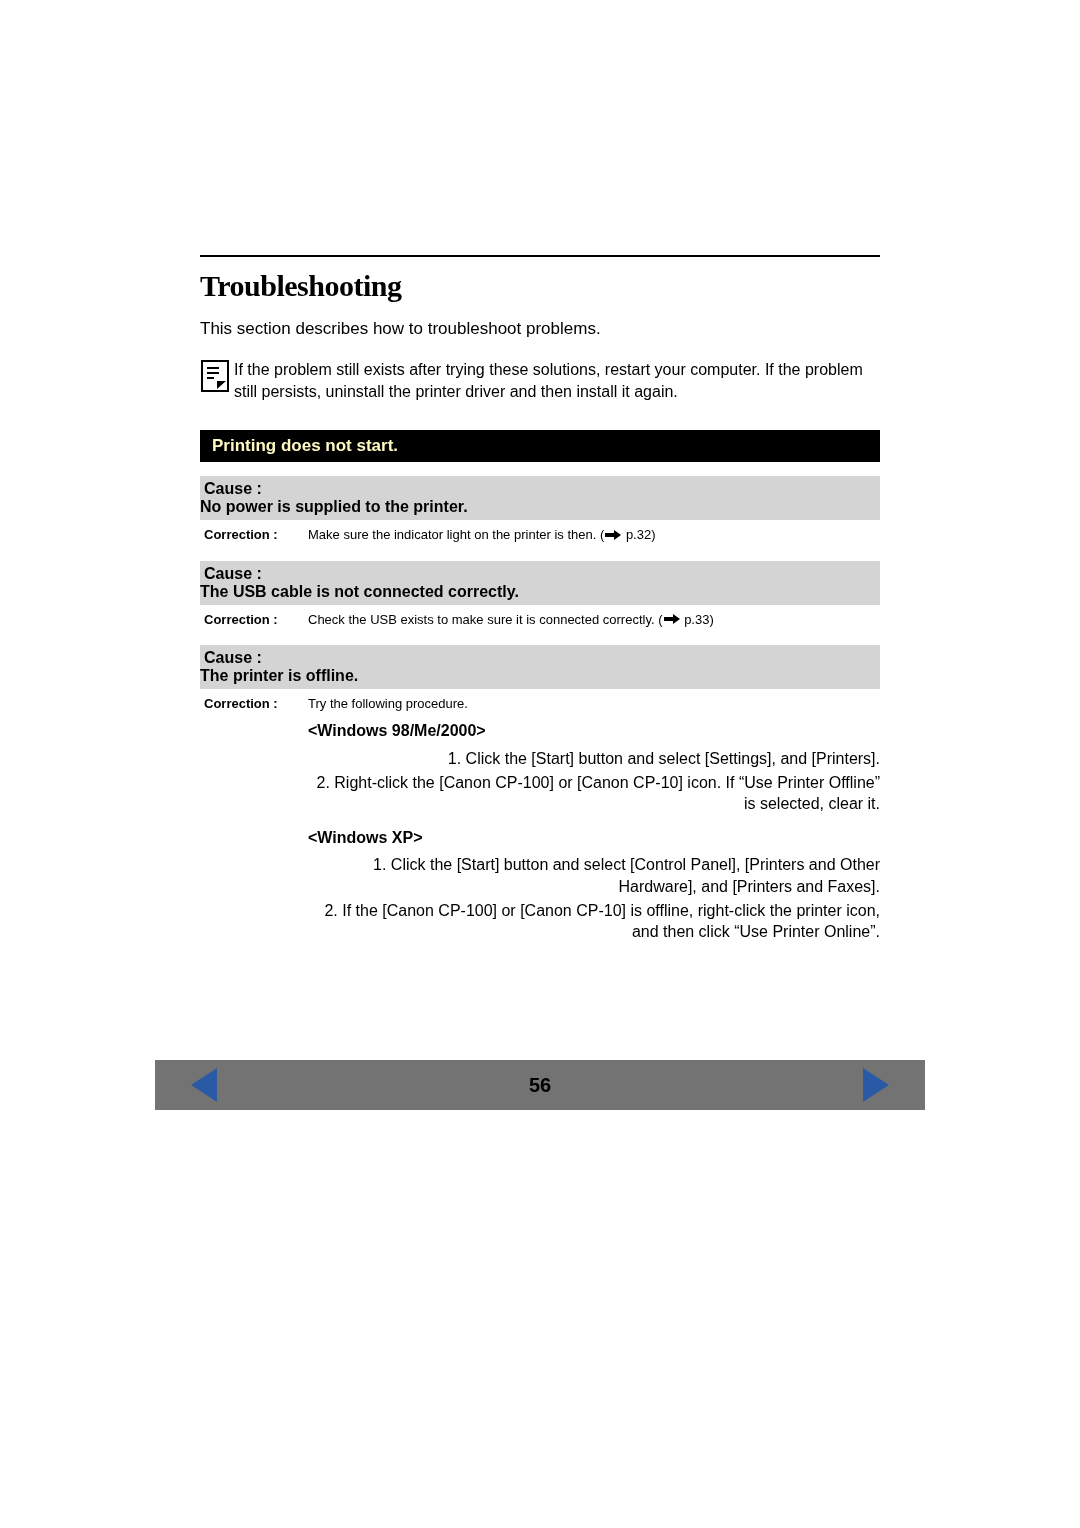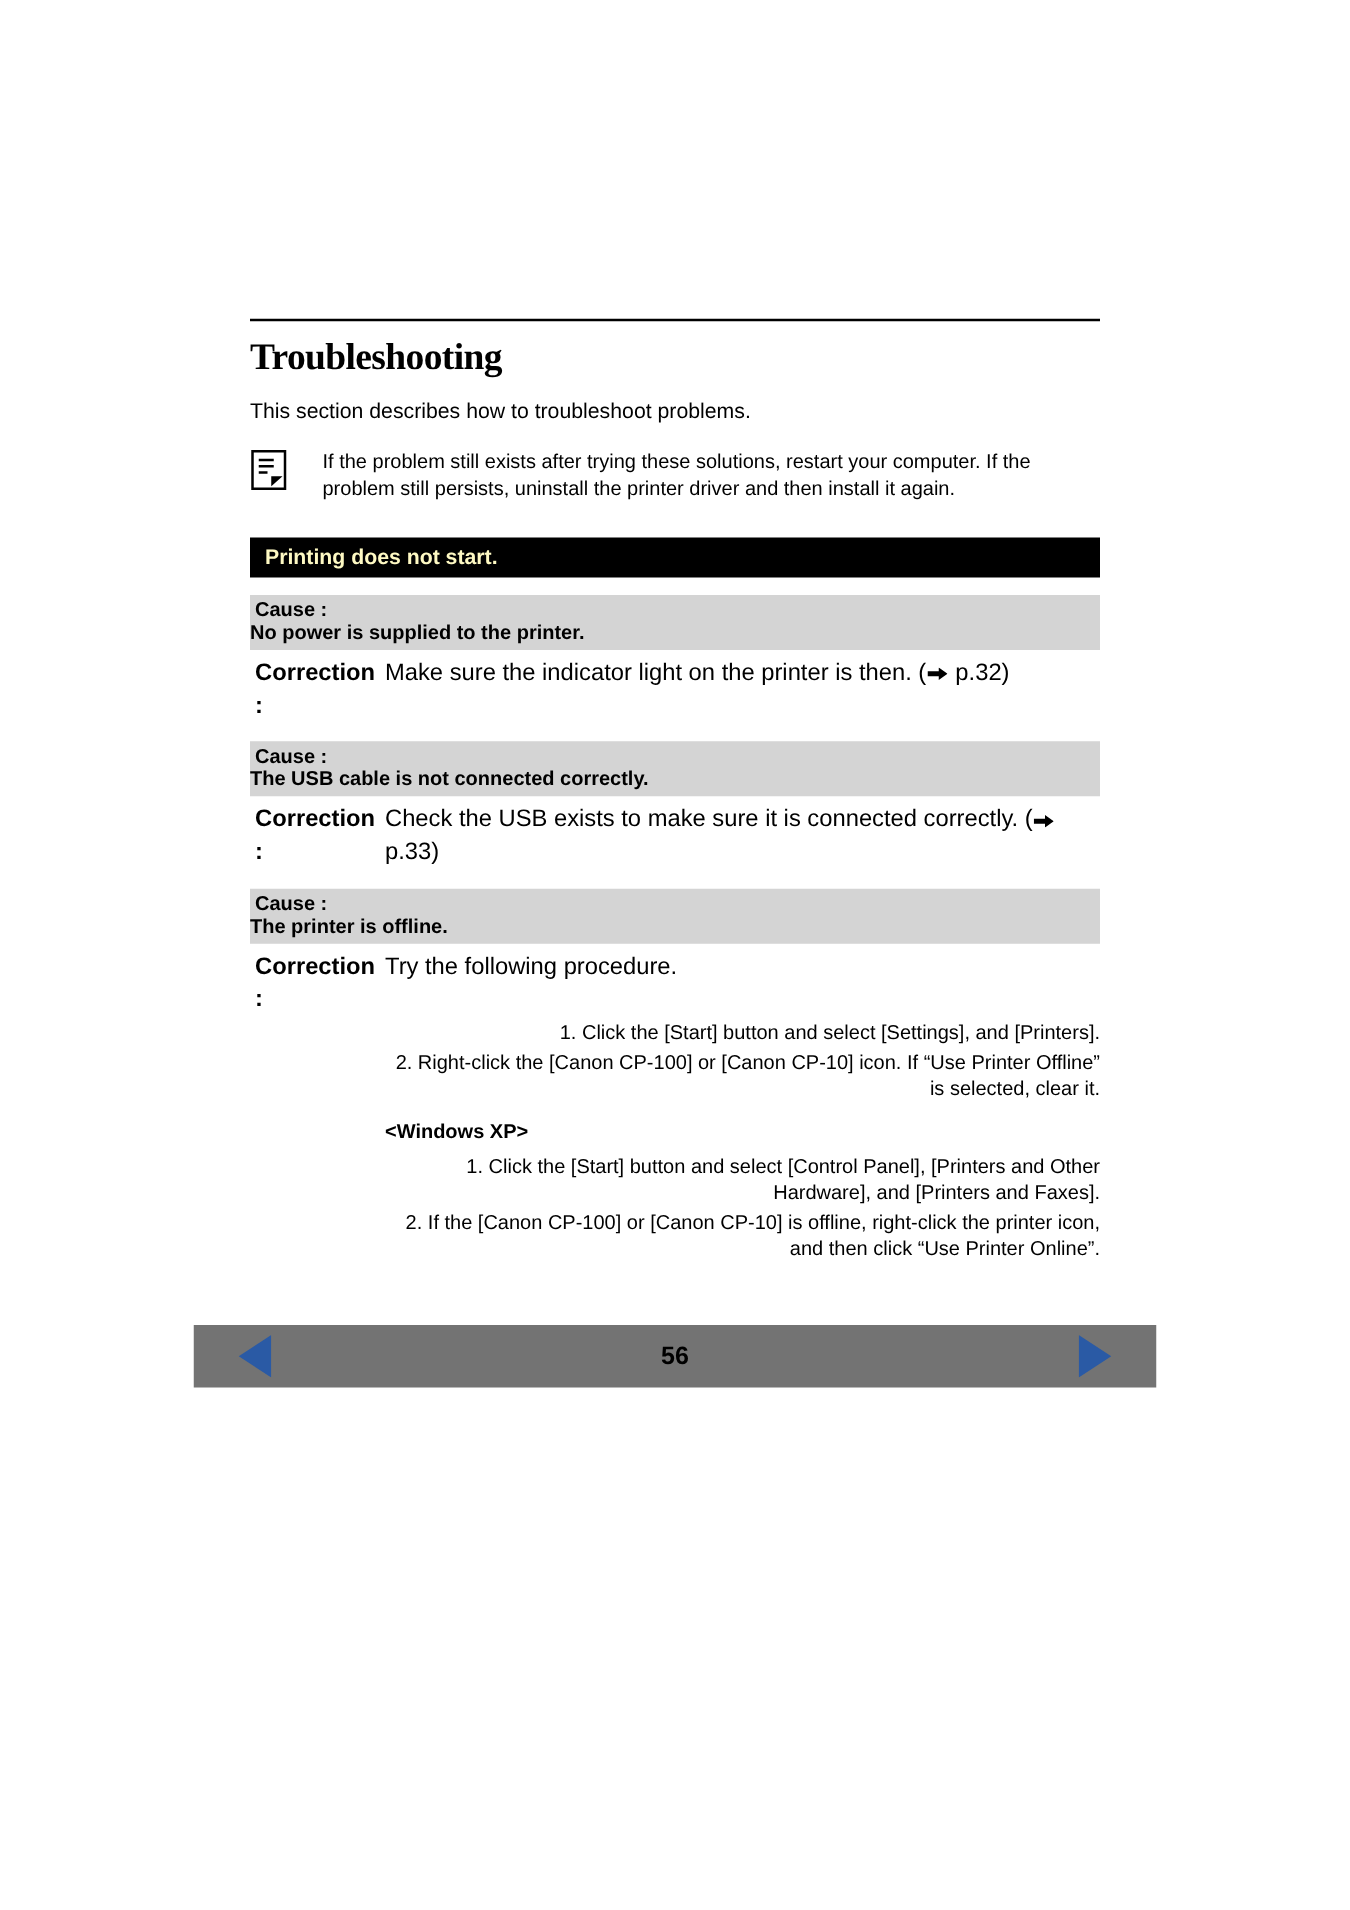--- a/index.html
+++ b/index.html
@@ -28,21 +28,21 @@
     margin-bottom: 16px;
     font-family: Liberation Serif, serif;
   }
   .intro {
     font-size: 17px;
     margin-bottom: 20px;
   }
   .note-row {
     display: flex;
     align-items: flex-start;
-    gap: 28px;
+    gap: 4px;
     margin-bottom: 28px;
   }
   .note-icon svg { display: block; }
   .note-text {
     font-size: 16px;
     line-height: 1.35;
   }
   .section-header {
     background: #000;
     color: #fef9c3;
@@ -60,21 +60,21 @@
     margin-bottom: 6px;
     flex-direction: column;
   }
   .cause-label {
     width: 108px;
     padding-left: 4px;
   }
   .cause-text { flex: 1; }
   .corr-row {
     display: flex;
-    font-size: 19px;
+    font-size: 13px;
     margin-bottom: 16px;
     line-height: 1.35;
   }
   .corr-label {
     width: 108px;
     font-weight: 700;
     padding-left: 4px;
   }
   .corr-text { flex: 1; }
   .arrow-inline {
@@ -171,20 +171,21 @@
   <div class="cause-row">
     <div class="cause-label">Cause :</div>
     <div class="cause-text">The printer is offline.</div>
   </div>
   <div class="corr-row" style="margin-bottom:4px">
     <div class="corr-label">Correction :</div>
     <div class="corr-text">Try the following procedure.</div>
   </div>
 
   <div class="proc-block">
+    <div class="proc-heading">&lt;Windows 98/Me/2000&gt;</div>
     <ol class="proc-list">
       <li>1. Click the [Start] button and select [Settings], and [Printers].</li>
       <li>2. Right-click the [Canon CP-100] or [Canon CP-10] icon. If “Use Printer Offline” is selected, clear it.</li>
     </ol>
     <div class="proc-heading">&lt;Windows XP&gt;</div>
     <ol class="proc-list">
       <li>1. Click the [Start] button and select [Control Panel], [Printers and Other Hardware], and [Printers and Faxes].</li>
       <li>2. If the [Canon CP-100] or [Canon CP-10] is offline, right-click the printer icon, and then click “Use Printer Online”.</li>
     </ol>
   </div>

